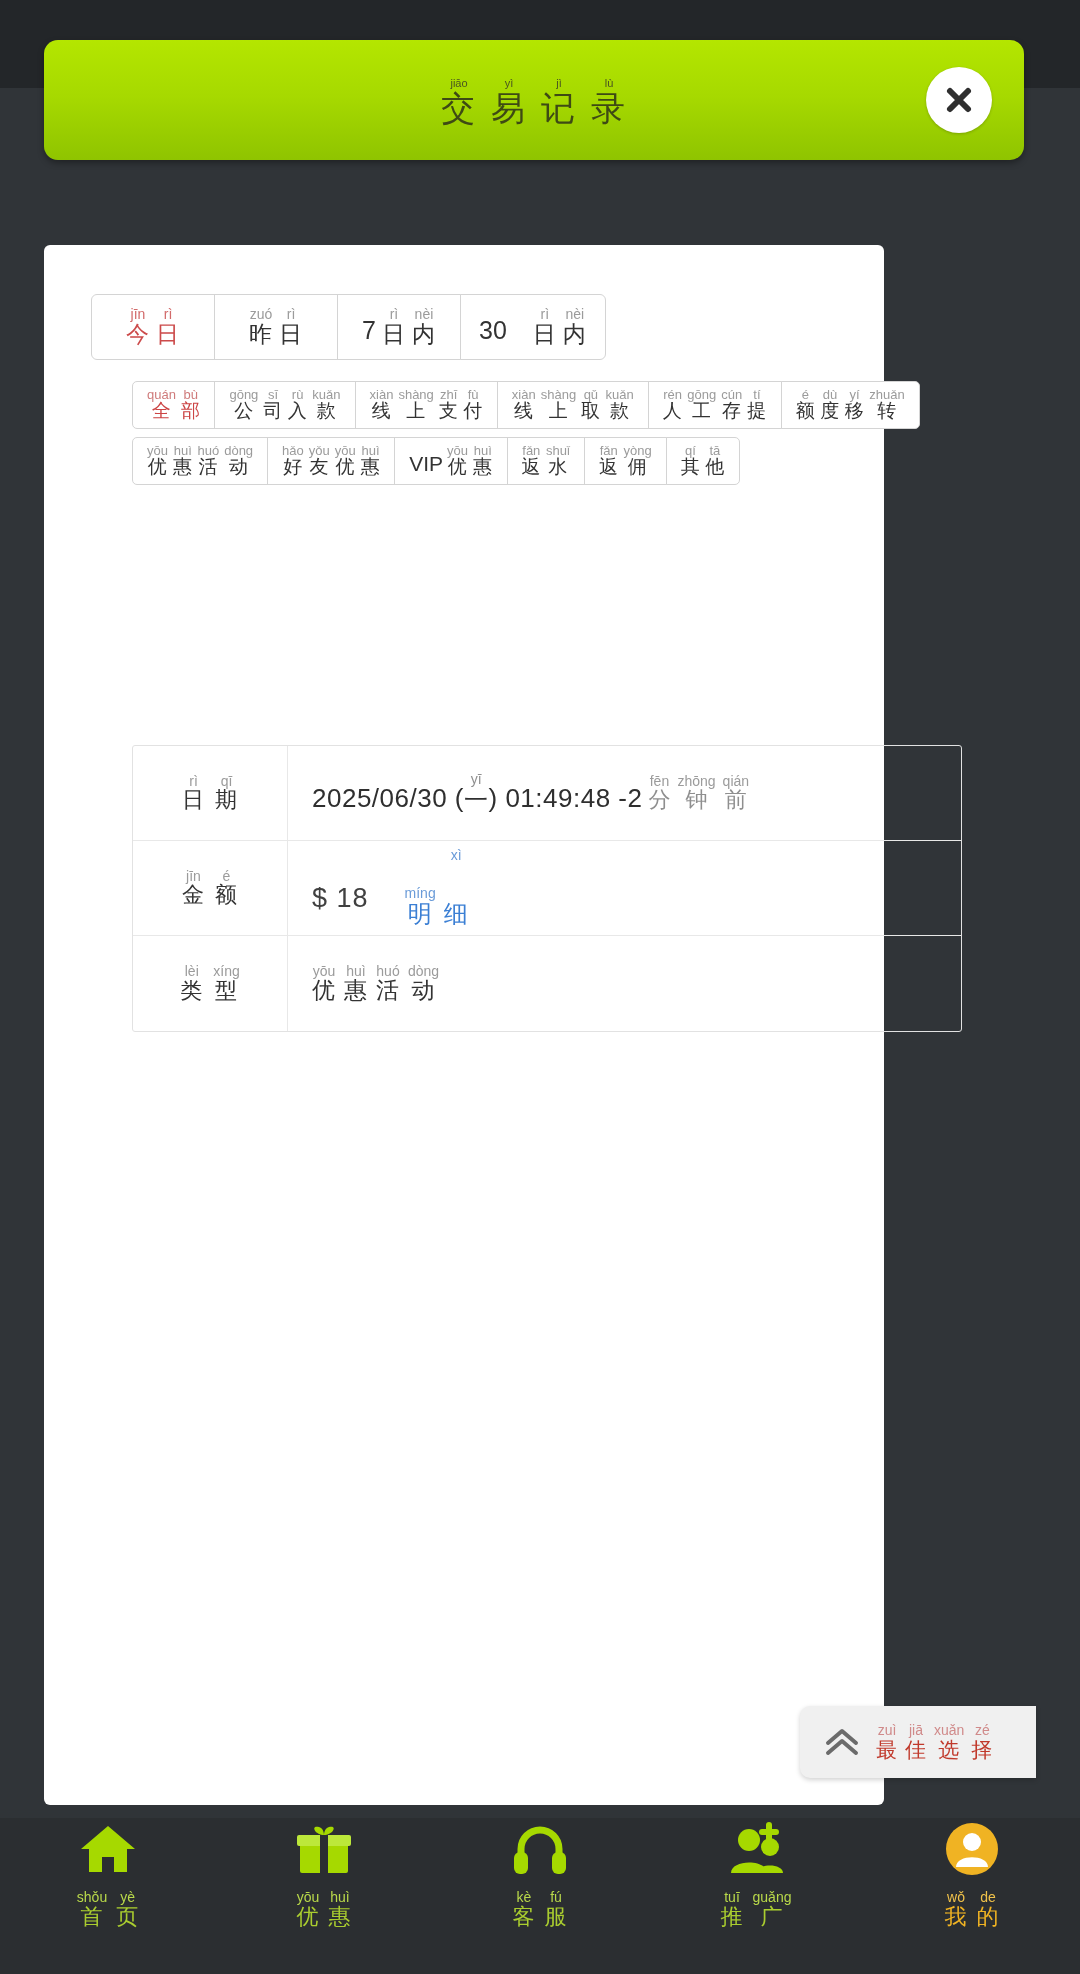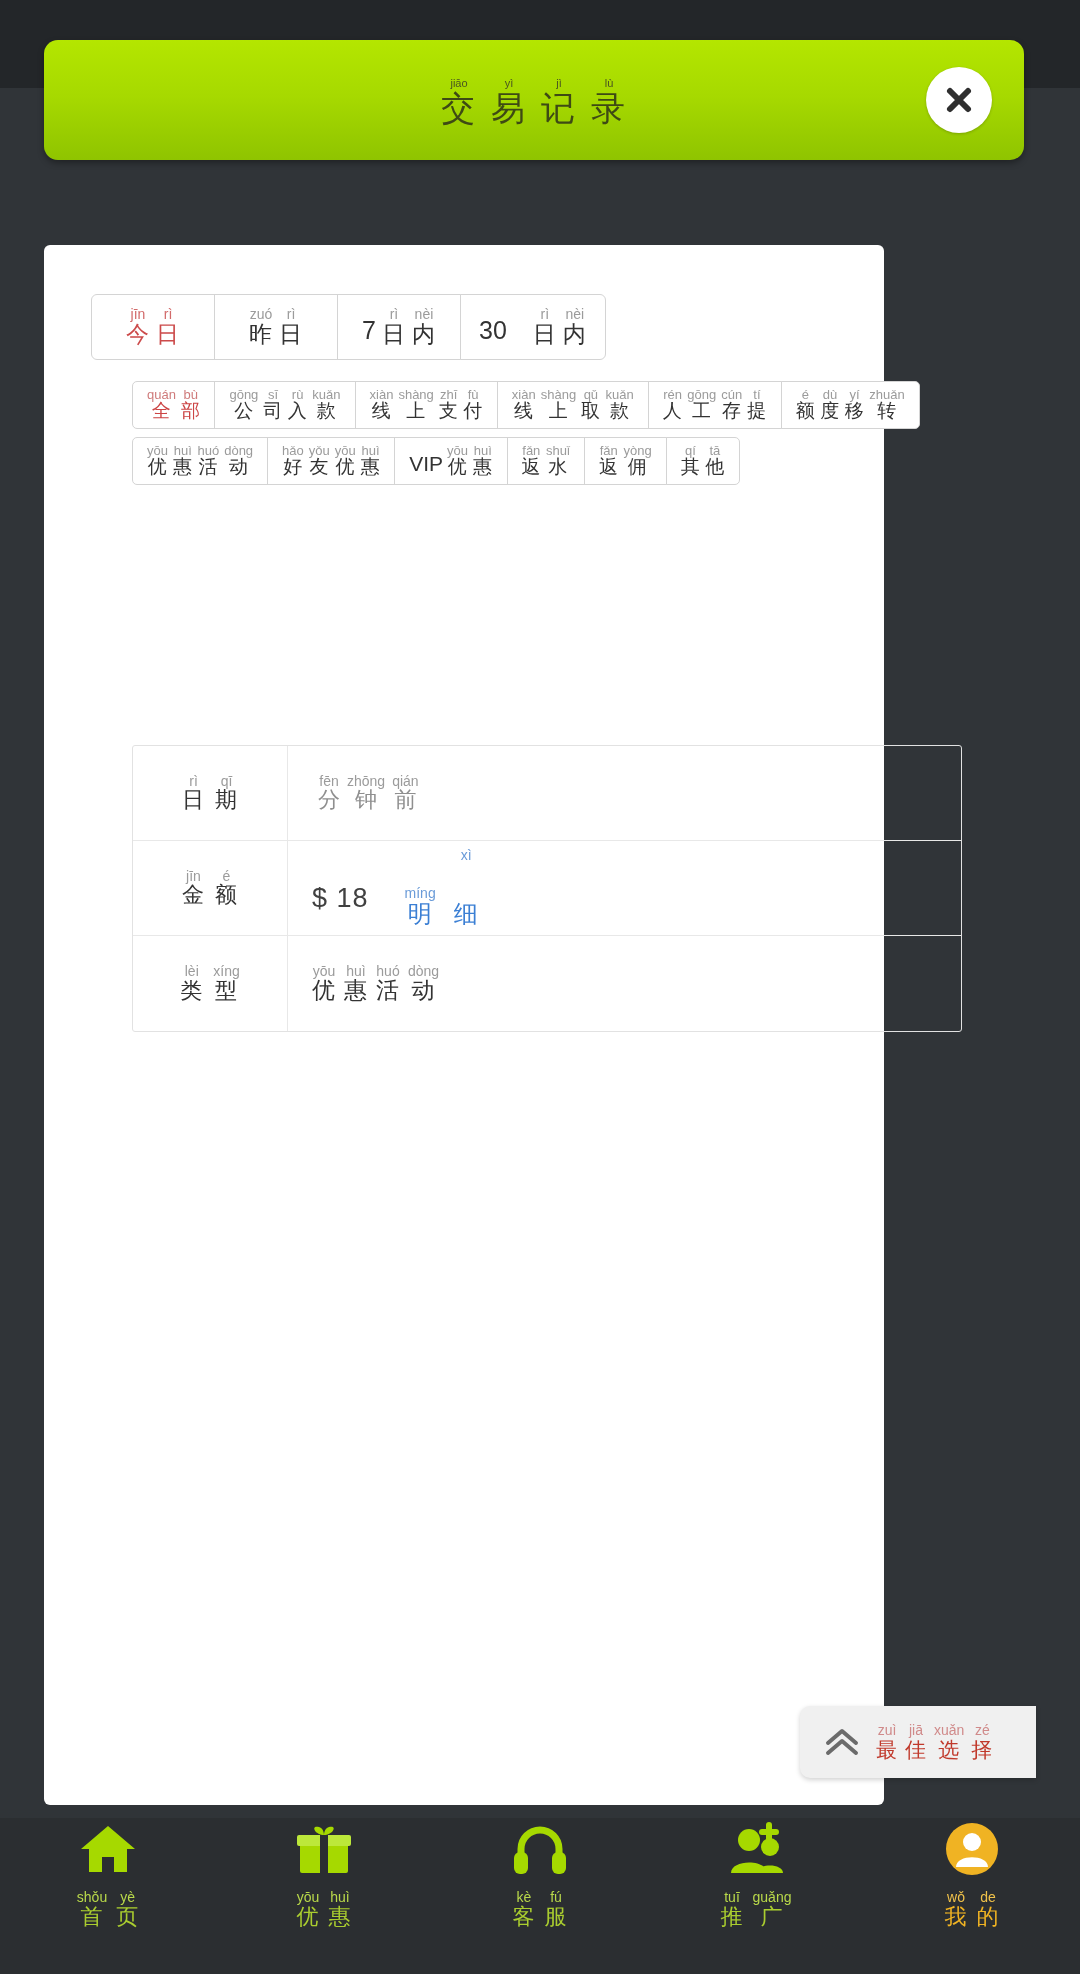--- a/index.html
+++ b/index.html
@@ -215,21 +215,21 @@
     letter-spacing: 1px;
     margin-top: 20px;
   }
   .detail-link {
     margin-left: 36px;
     display: inline-flex;
     align-items: flex-end;
   }
   .detail-link .py { font-size: 14px; color: #6a9bd8; }
   .detail-link .hz { font-size: 24px; color: #3b7fd4; letter-spacing: 1px; }
-  .detail-link .rgroup > .ruby + .ruby { margin-left: 18px; gap: 38px; }
+  .detail-link .rgroup > .ruby + .ruby { margin-left: 8px; gap: 38px; }
   .type-val { display: inline-flex; align-items: flex-end; }
   .type-val .py { font-size: 14px; color: #9b9b9b; }
   .type-val .hz { font-size: 23px; color: #333; letter-spacing: 1px; }
   .type-val .rgroup > .ruby + .ruby { margin-left: 8px; }
 
   
   .best-pill {
     position: absolute;
     left: 800px; top: 1706px;
     width: 236px; height: 72px;
@@ -576,20 +576,28 @@
               <span class="py">rì</span>
               <span class="hz">日</span>
             </span>
             <span class="ruby">
               <span class="py">qī</span>
               <span class="hz">期</span>
             </span>
           </span>
       </div>
       <div class="rec-value">
+        <span class="datetext">
+          <span>2025/06/30 (</span>
+          <span class="ruby">
+            <span class="py">yī</span>
+            <span class="hz">一</span>
+          </span>
+          <span>) 01:49:48 -2</span>
+        </span>
         <span class="ago">
           <span class="rgroup" id="ago-group">
               <span class="ruby">
                 <span class="py">fēn</span>
                 <span class="hz">分</span>
               </span>
               <span class="ruby">
                 <span class="py">zhōng</span>
                 <span class="hz">钟</span>
               </span>

